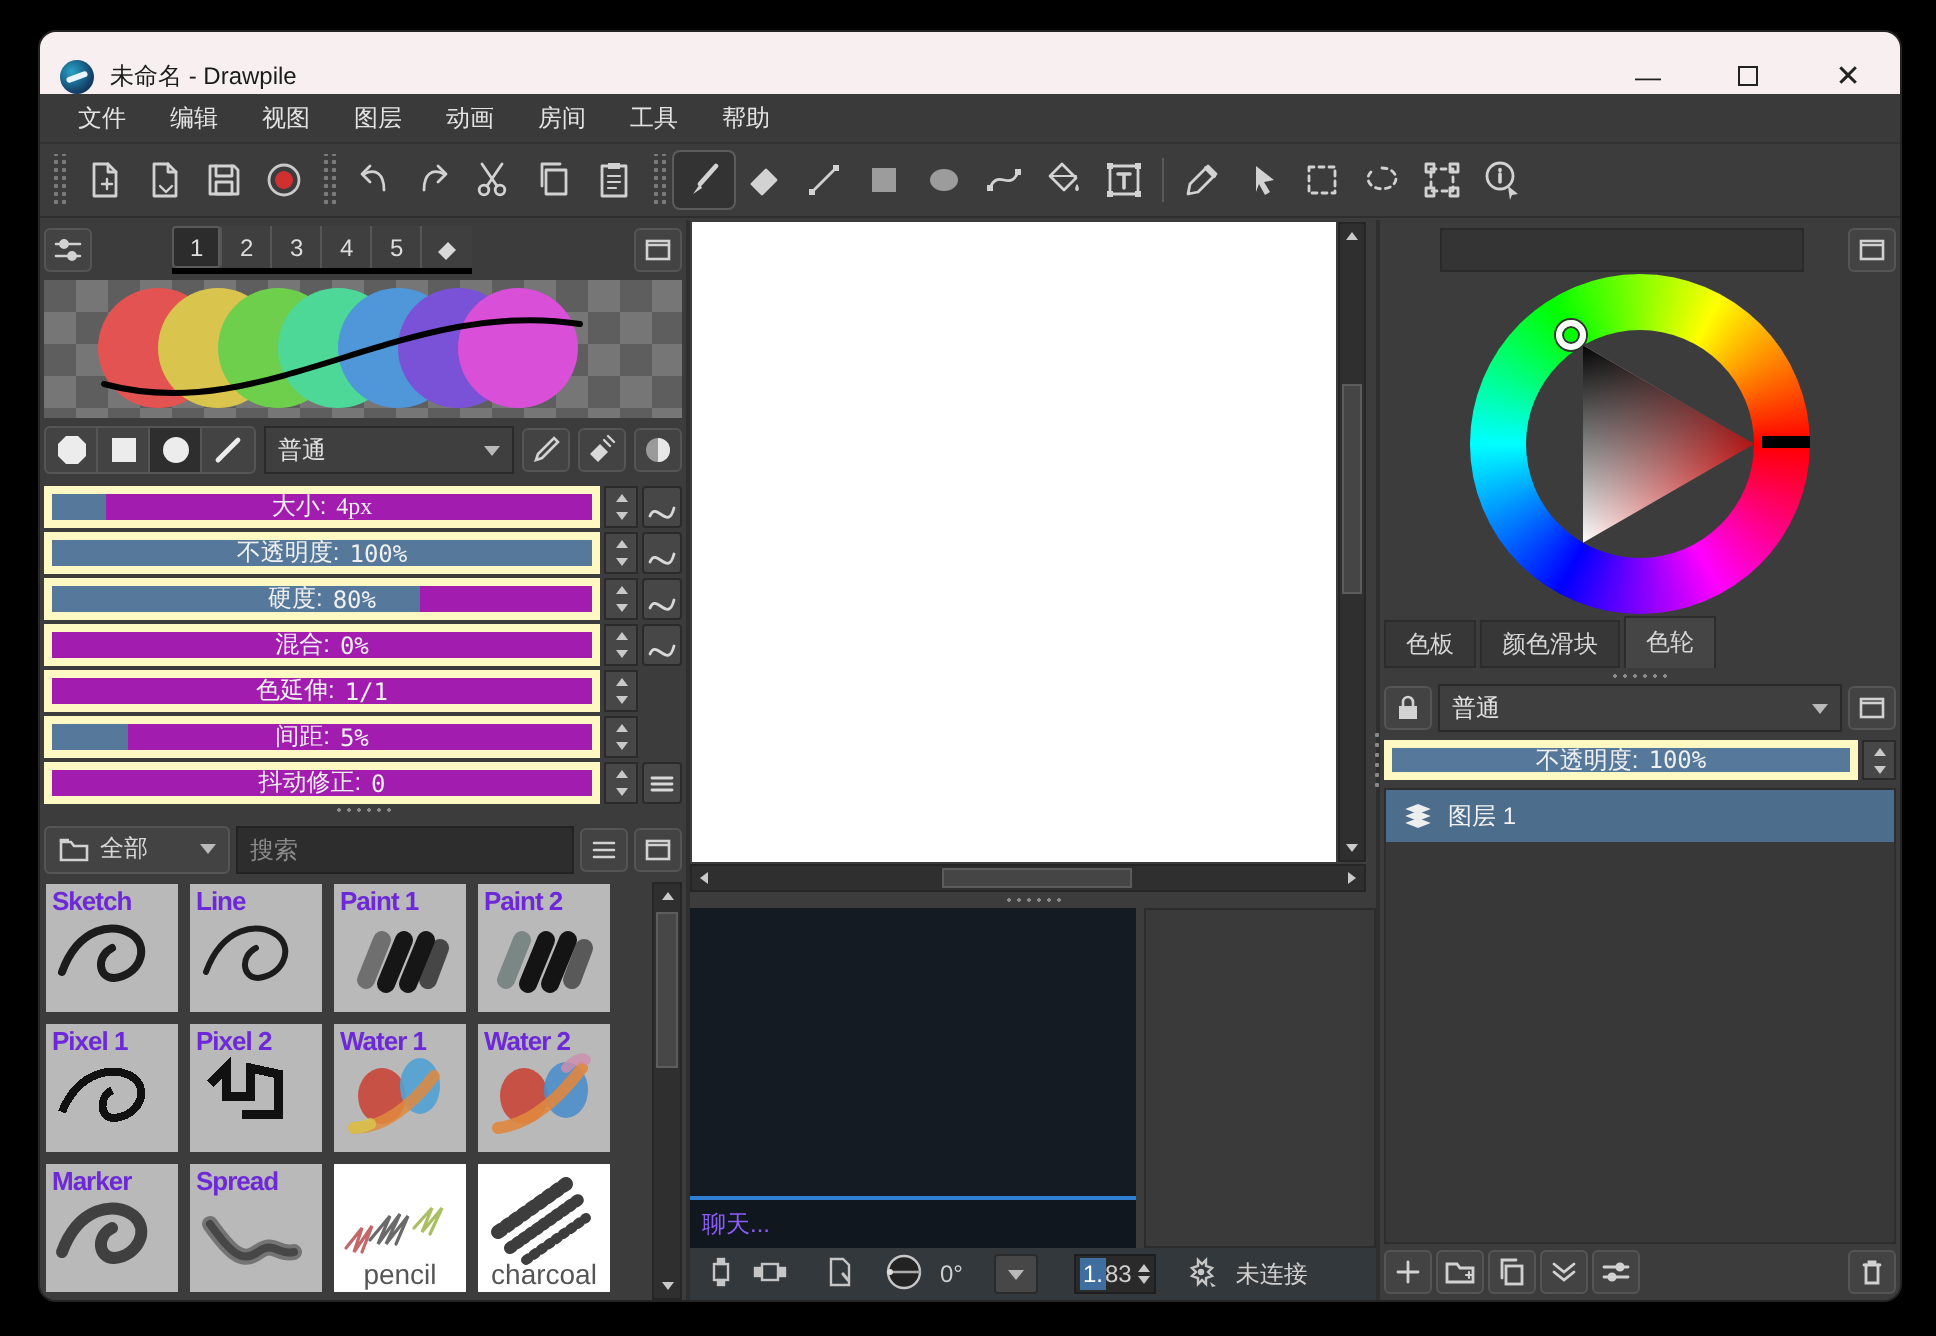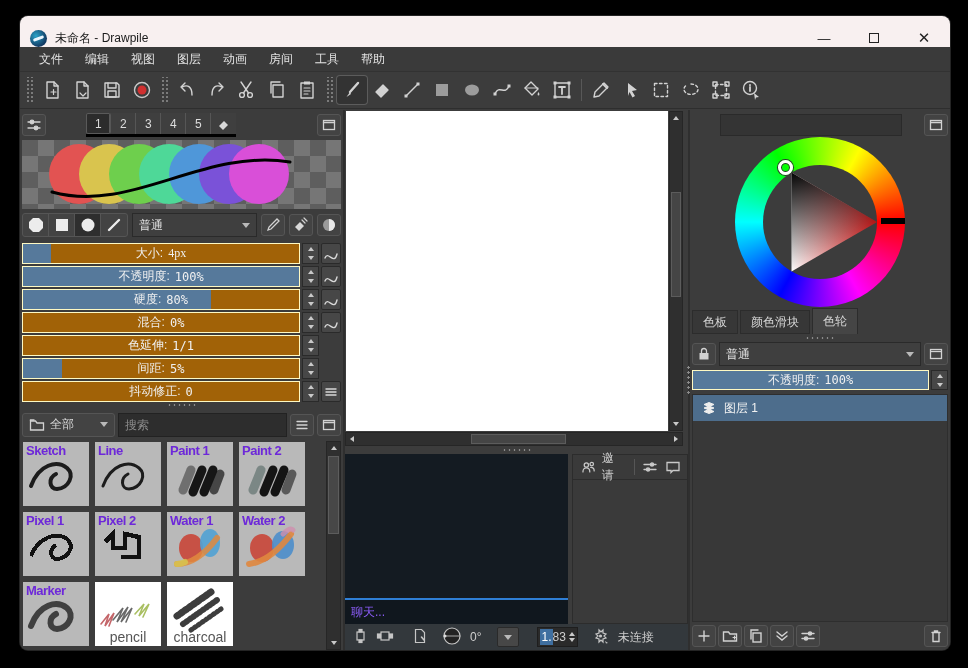--- a/index.html
+++ b/index.html
@@ -45,21 +45,21 @@
 .preview svg{position:absolute;inset:0}
 .tiprow{height:28px;display:flex;align-items:center;gap:4px;margin-top:2px}
 .tipgrp{display:flex;border:1px solid #555;border-radius:3px;background:#434343;height:24px}
 .tip{width:26px;display:flex;align-items:center;justify-content:center;border-right:1px solid #555}
 .tip:last-child{border-right:none}
 .tip.sel{background:#2e2e2e}
 .dd{flex:1;height:24px;border:1px solid #2a2a2a;background:#3f3f3f;display:flex;align-items:center;padding:0 6px;color:#e0e0e0;position:relative}
 .caret{width:0;height:0;border-left:4px solid transparent;border-right:4px solid transparent;border-top:5px solid #b9b9b9;margin-left:auto}
 .sliders{margin-top:4px;display:flex;flex-direction:column;gap:2px}
 .slrow{display:flex;gap:2px;height:21px}
-.track{flex:1;position:relative;background:#a16207;border:1px solid #fef9c3;overflow:hidden}
+.track{flex:1;position:relative;background:#a21caf;border:4px solid #fef9c3;overflow:hidden}
 .fill{position:absolute;left:0;top:0;bottom:0;background:#56799b}
 .slab{position:absolute;inset:0;display:flex;align-items:center;justify-content:center;gap:5px;color:#f0f0f0}
 .spin{width:17px;background:#474747;border:1px solid #2a2a2a;display:flex;flex-direction:column}
 .sb{flex:1;display:flex;align-items:center;justify-content:center}
 .tu{width:0;height:0;border-left:3.5px solid transparent;border-right:3.5px solid transparent;border-bottom:4px solid #c9c9c9}
 .td{width:0;height:0;border-left:3.5px solid transparent;border-right:3.5px solid transparent;border-top:4px solid #c9c9c9}
 .cbtn{width:20px;background:#474747;border:1px solid #2a2a2a;border-radius:2px;display:flex;align-items:center;justify-content:center}
 .cbtn svg{stroke:#d8d8d8;fill:none;stroke-width:1.4;stroke-linecap:round}
 .slpad{width:20px}
 .frow{height:27px;display:flex;align-items:center;gap:3px;margin-top:3px}
@@ -639,20 +639,27 @@
                 <path d="M10 52 C26 50 40 38 52 22" stroke="#e0873e" stroke-width="6" fill="none" stroke-linecap="round" opacity=".9"></path>
                 <path d="M44 22c4-4 8-6 10-4" stroke="#cf8fae" stroke-width="5" fill="none" stroke-linecap="round" opacity=".8"></path>
               </svg>
             </div>
           <div class="tile">
               <span class="tname">Marker</span>
               <svg viewBox="0 0 66 64">
                 <path d="M8 44 C16 22 34 18 44 26 C52 33 46 46 34 47 C26 47 25 36 33 32" stroke="#222" stroke-width="6" fill="none" stroke-linecap="round" opacity=".8"></path>
               </svg>
             </div>
+          <div class="tile">
+              <span class="tname">Spread</span>
+              <svg viewBox="0 0 66 64">
+                <path d="M10 30 C20 44 26 50 34 44 C42 38 44 46 52 44" stroke="#3c3c3c" stroke-width="8" fill="none" stroke-linecap="round" opacity=".55"></path>
+                <path d="M10 30 C20 44 26 50 34 44 C42 38 44 46 52 44" stroke="#2a2a2a" stroke-width="4" fill="none" stroke-linecap="round" opacity=".6"></path>
+              </svg>
+            </div>
           <div class="tile white">
               <span class="tname bot">pencil</span>
               <svg viewBox="0 0 66 64">
                 <g fill="none" stroke-width="1.6" stroke-linecap="round">
                   <path d="M6 42l8-10-4 12 9-13-5 13" stroke="#c4666a"></path>
                   <path d="M18 38l10-12-6 14 11-15-7 15 11-14-6 14" stroke="#6a6a6a"></path>
                   <path d="M40 32l9-10-5 12 10-12-6 13" stroke="#a9bf62"></path>
                 </g>
               </svg>
             </div>
@@ -705,44 +712,20 @@
           <i></i>
         </div>
       <div class="chatwrap">
         <div class="chatcol">
           <div class="chatmsgs"></div>
           <div class="chatin">
               <span>聊天...</span>
             </div>
         </div>
         <div class="userpanel">
-          <div class="uprow">
-            <div class="invite">
-              <svg width="16" height="14" viewBox="0 0 16 14">
-                  <circle cx="5.5" cy="5" r="2.2"></circle>
-                  <path d="M2 12c0-2.5 1.5-4 3.5-4s3.5 1.5 3.5 4"></path>
-                  <circle cx="11" cy="4" r="1.8"></circle>
-                  <path d="M10 7.5c2 0 3.5 1.5 3.5 3.5"></path>
-                </svg>
-              <span>邀请</span>
-            </div>
-            <div class="upsep"></div>
-            <div class="ubtn">
-                <svg width="16" height="14" viewBox="0 0 16 14">
-                  <path d="M2 4.5h12M2 9.5h12"></path>
-                  <circle cx="10" cy="4.5" r="1.6" fill="#c9c9c9"></circle>
-                  <circle cx="6" cy="9.5" r="1.6" fill="#c9c9c9"></circle>
-                </svg>
-              </div>
-            <div class="ubtn">
-                <svg width="16" height="14" viewBox="0 0 16 14">
-                  <path d="M2 2.5h12v8H8l-2 2v-2H2z"></path>
-                </svg>
-              </div>
-          </div>
           <div style="flex:1"></div>
         </div>
       </div>
       <div class="statusbar">
         <span class="stico"><svg width="15" height="16" viewBox="0 0 15 16">
               <rect x="4" y="4" width="7" height="8"></rect>
               <rect x="6" y="1.5" width="3" height="2.5" fill="#c6c6c6"></rect>
               <rect x="6" y="12" width="3" height="2.5" fill="#c6c6c6"></rect>
             </svg></span>
         <span class="stico"><svg width="18" height="16" viewBox="0 0 18 16">

